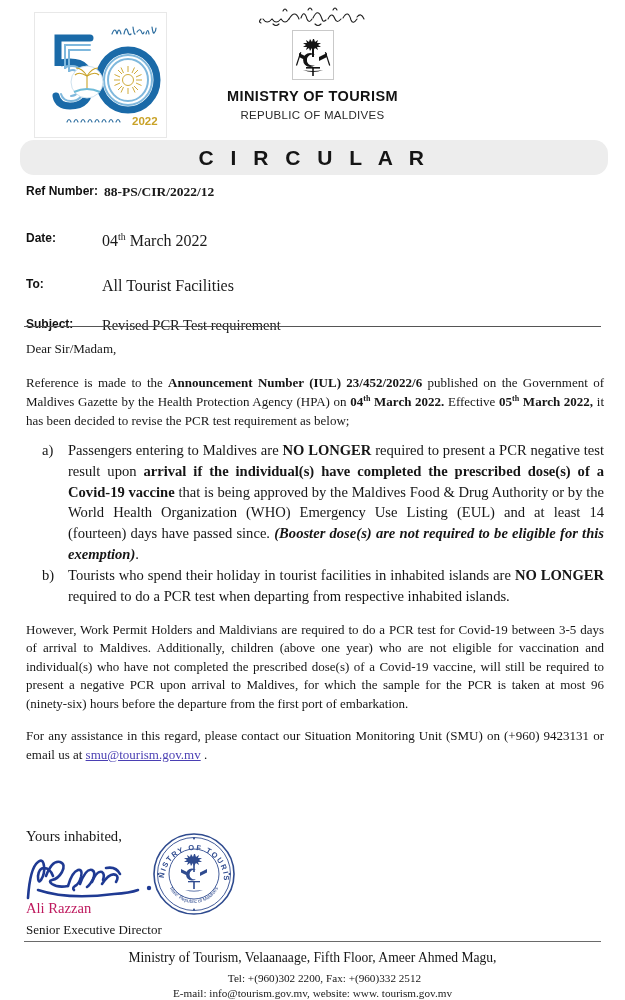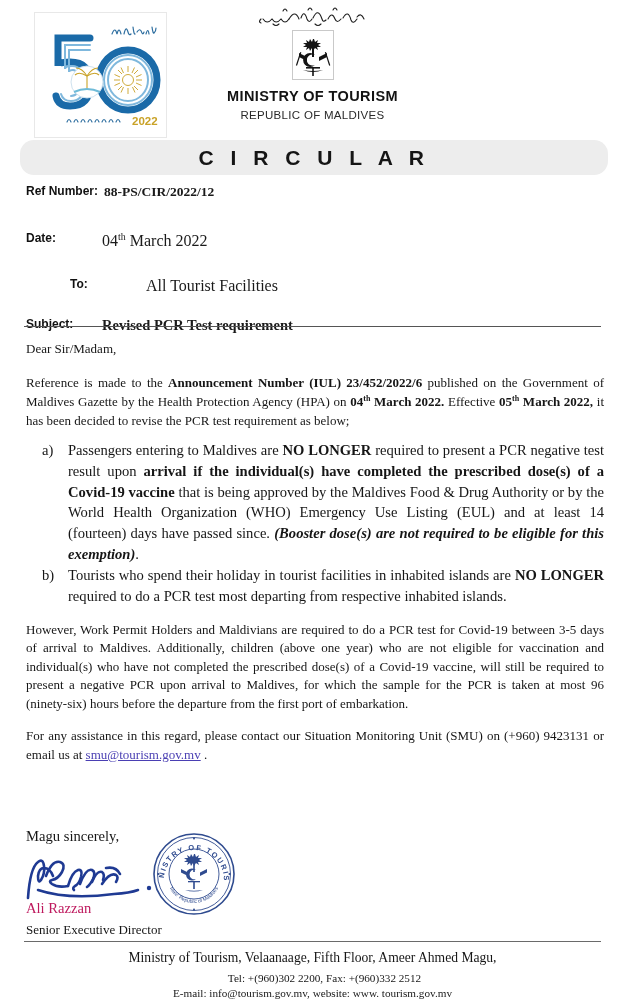--- a/index.html
+++ b/index.html
@@ -100,40 +100,40 @@
     left: 26px;
     top: 184px;
     width: 580px;
   }
   .meta-row {
     display: flex;
     align-items: flex-start;
   }
   .meta-row.ref { margin-bottom: 0; }
   .meta-row.date { margin-top: 31px; }
-  .meta-row.to   { margin-top: 27px; margin-left: 44px; }
+  .meta-row.to   { margin-top: 27px; }
   .meta-row.subj { margin-top: 22px; }
 
   .meta-label {
     font-family: "Liberation Sans", sans-serif;
     font-weight: bold;
     font-size: 12px;
     color: #111;
     flex: 0 0 auto;
   }
   .meta-label.w-narrow { width: 76px; }
   .meta-label.inlinelab { width: auto; margin-right: 6px; }
 
   .meta-value {
     font-family: "Liberation Serif", serif;
     font-size: 16px;
     color: #1a1a1a;
   }
   .meta-value.bold { font-weight: bold; font-size: 13.5px; }
-  .meta-value.bolder { font-weight: bold; font-size: 14.5px; }
+  .meta-value.bolder { font-weight: normal; font-size: 14.5px; }
   sup { font-size: 0.62em; vertical-align: super; }
 
   .rule {
     position: absolute;
     left: 24px;
     width: 577px;
     height: 0;
     border-top: 1.6px solid #555;
   }
   .rule-top { top: 326px; }
@@ -403,33 +403,33 @@
 
     <p class="bodytext para-ref">
       <span>Reference is made to the </span><b>Announcement Number (IUL) 23/452/2022/6</b><span> published on the Government of Maldives Gazette by the Health Protection Agency (HPA) on </span><b><span>04</span><sup>th</sup><span> March 2022.</span></b><span> Effective </span><b><span>05</span><sup>th</sup><span> March 2022,</span></b><span> it has been decided to revise the PCR test requirement as below;</span>
     </p>
 
     <ol class="lettered">
       <li>
         <span class="marker">a)</span><span>Passengers entering to Maldives are </span><b>NO LONGER</b><span> required to present a PCR negative test result upon </span><b>arrival if the individual(s) have completed the prescribed dose(s) of a Covid-19 vaccine</b><span> that is being approved by the Maldives Food &amp; Drug Authority or by the World Health Organization (WHO) Emergency Use Listing (EUL) and at least 14 (fourteen) days have passed since. </span><span class="bi">(Booster dose(s) are not required to be eligible for this exemption)</span><span>.</span>
       </li>
       <li>
-        <span class="marker">b)</span><span>Tourists who spend their holiday in tourist facilities in inhabited islands are </span><b>NO LONGER</b><span> required to do a PCR test most departing from respective inhabited islands.</span>
+        <span class="marker">b)</span><span>Tourists who spend their holiday in tourist facilities in inhabited islands are </span><b>NO LONGER</b><span> required to do a PCR test when departing from respective inhabited islands.</span>
       </li>
     </ol>
 
     <p class="bodytext para-however">However, Work Permit Holders and Maldivians are required to do a PCR test for Covid-19 between 3-5 days of arrival to Maldives. Additionally, children (above one year) who are not eligible for vaccination and individual(s) who have not completed the prescribed dose(s) of a Covid-19 vaccine, will still be required to present a negative PCR upon arrival to Maldives, for which the sample for the PCR is taken at most 96 (ninety-six) hours before the departure from the first port of embarkation.</p>
 
     <p class="bodytext para-contact">
       <span>For any assistance in this regard, please contact our Situation Monitoring Unit (SMU) on (+960) 9423131 or email us at </span><a class="maillink" href="#">smu@tourism.gov.mv</a><span> .</span>
     </p>
   </div>
 
   <div class="sign-area">
-    <p class="yours">Magu sincerely,</p>
+    <p class="yours">Yours inhabited,</p>
 
     <svg class="signature-svg" viewBox="0 0 200 62">
       <g fill="none" stroke="#1f3a93" stroke-width="2.6" stroke-linecap="round" stroke-linejoin="round">
         <path d="M10 58 q2 -30 10 -36 q5 -4 6 4 q1 8 -3 14 q-3 4 -3 -4 q1 -8 6 -8 q6 0 9 8"></path>
         <path d="M28 36 q6 -16 14 -14 q6 2 2 10 q-4 7 -10 8 q-4 1 0 4 q6 4 16 2"></path>
         <path d="M50 46 q4 -14 10 -16 q5 -1 3 7 q-2 7 -6 9 q-3 2 -1 4"></path>
         <path d="M62 44 q6 -16 12 -14 q4 2 1 9 q-3 6 -6 8"></path>
         <path d="M74 42 q5 -12 10 -10 q3 2 1 8"></path>
         <path d="M84 44 q8 -12 14 -9 q3 2 0 7"></path>
         <path d="M20 50 q30 10 76 4 q16 -1 24 -4"></path>

